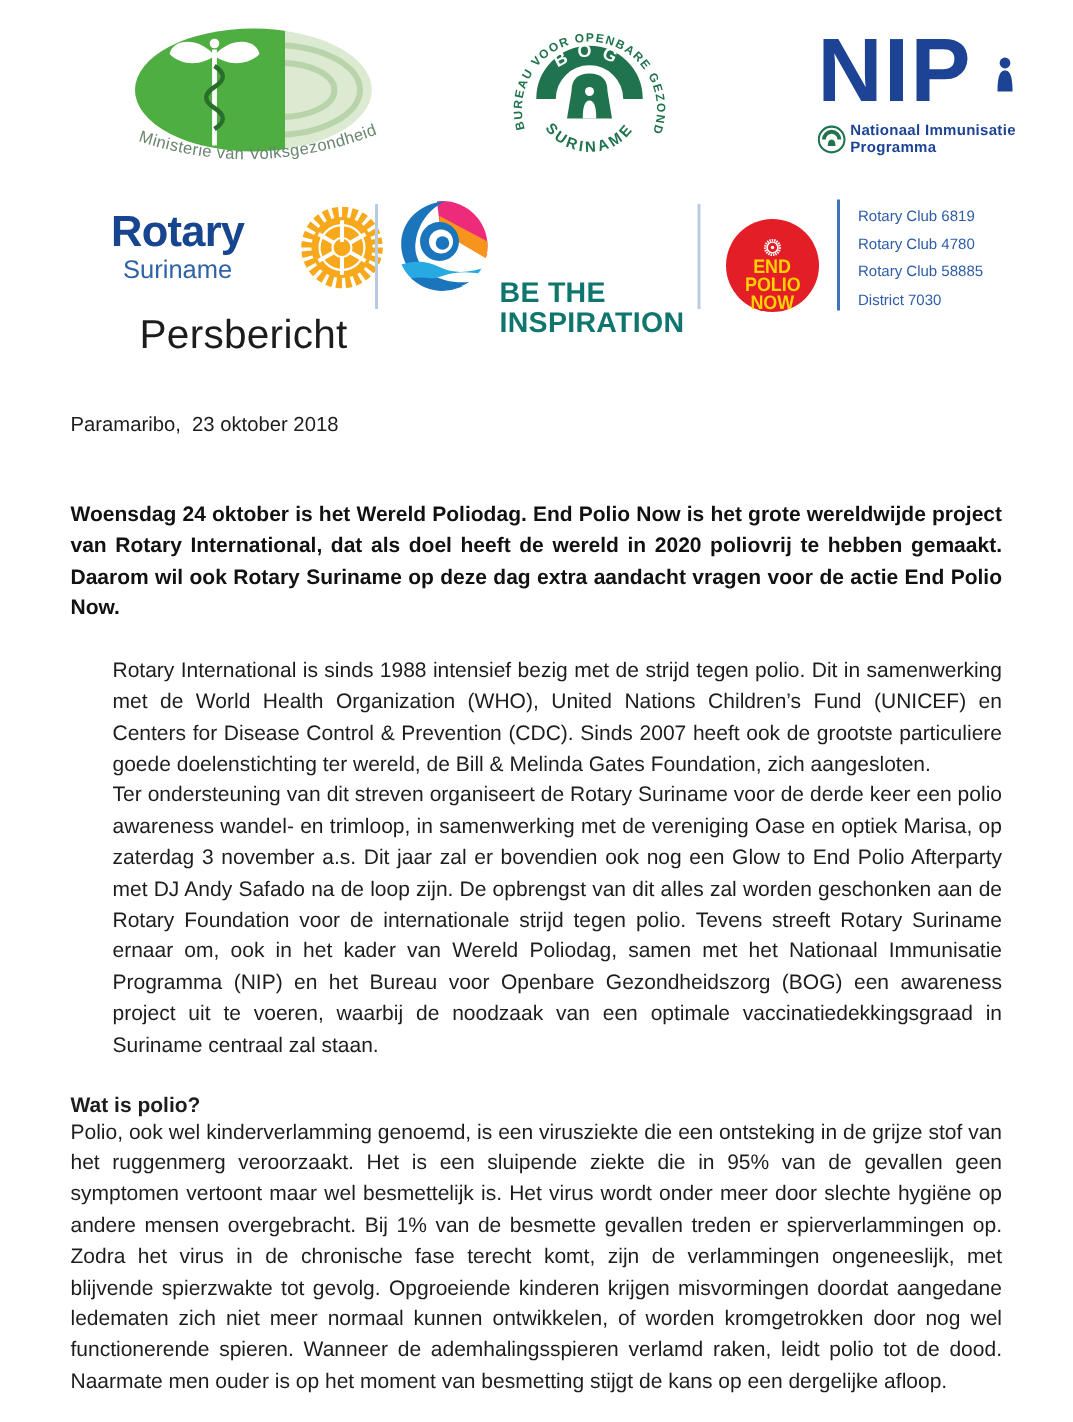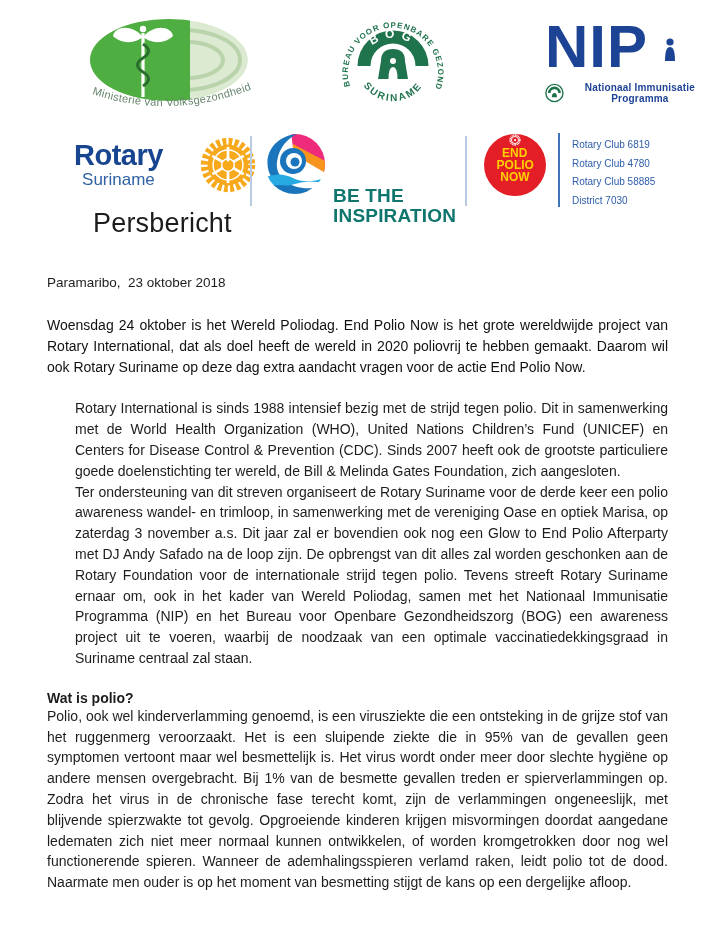--- a/index.html
+++ b/index.html
@@ -8,44 +8,44 @@
   #page { position:relative; width:715px; height:948px; background:#fff; overflow:hidden; margin:0 auto; }
 
   
   .logo-row1 { position:absolute; left:0; top:0; width:715px; height:122px; }
   .ministry { position:absolute; left:86px; top:14px; }
   .bog { position:absolute; left:336px; top:4px; }
   .nip { position:absolute; left:545px; top:16px; width:168px; }
   .nip-word { font-size:60px; line-height:62px; font-weight:800; letter-spacing:1px; color:#1d4395; position:relative; }
   .nip-person { position:absolute; left:112px; top:5px; }
   .nip-tagline { display:flex; align-items:center; gap:3px; margin-top:4px; }
-  .nip-tagline span { font-size:10px; font-weight:700; color:#1d4395; letter-spacing:0.2px;text-align:center; }
+  .nip-tagline span { font-size:10px; font-weight:700; color:#1d4395; letter-spacing:0.2px; }
 
   
   .logo-row2 { position:absolute; left:0; top:128px; width:715px; height:80px; }
   .rotary-block { position:absolute; left:74px; top:8px; display:flex; align-items:center;gap:32px; }
   .rotary-word { font-size:29px; font-weight:800; color:#17458f; line-height:30px; letter-spacing:-0.5px; }
   .rotary-sub { font-size:17px; font-weight:400; color:#2f63a5; line-height:20px; text-align:center; }
   .rotary-wheel { margin-left:4px; }
   .vdivider { position:absolute; top:8px; width:2px; height:70px; background:#b9cbe3; }
   .vdivider.strong { background:#3f74b8; width:2px; }
   .wave { position:absolute; left:263px; top:4px; }
   .insp-text { position:absolute; left:333px; top:14px; font-size:19px; line-height:20px; font-weight:800; color:#0f766e; letter-spacing:0.2px;margin-top:44px; }
-  .endpolio { position:absolute; left:484px; top:6px; width:62px; height:62px; border-radius:50%;
-              background:#e31e26; display:flex; flex-direction:column; align-items:center; justify-content:flex-start; }
+  .endpolio { position:absolute; left:484px; top:18px; width:62px; height:62px; border-radius:50%;
+              background:#e31e26; display:flex; flex-direction:column; align-items:center; justify-content:flex-end; }
   .endpolio .ep-line { color:#ffd100; font-weight:800; font-size:13px; line-height:12px; transform:scaleX(0.92); letter-spacing:0; }
   .endpolio svg { margin-bottom:1px; }
   .clubs { position:absolute; left:572px; top:8px; font-size:10px; line-height:18.5px; color:#2d5ca8; }
 
   
   .content { position:absolute; left:47px; top:208px; width:621px; color:#1d1d1d; }
   .doc-title { font-size:27px; font-weight:400; color:#1c1c1c; letter-spacing:0.2px;margin-left:46px; }
   .dateline { margin-top:36px; font-size:13.5px; white-space:pre-wrap; color:#1d1d1d; }
   .para { font-size:14px; line-height:20.8px; text-align:justify; }
-  .lead { margin-top:25px; font-weight:400; color:#111; }
+  .lead { margin-top:42px; font-weight:700; color:#111; }
   .block2 { margin-top:21px;margin-left:28px; }
   .sec-head { margin-top:21px; font-size:14px; font-weight:700; }
 </style>
 </head>
 <body>
 
 <div id="page">
 
   <div class="logo-row1">
 

